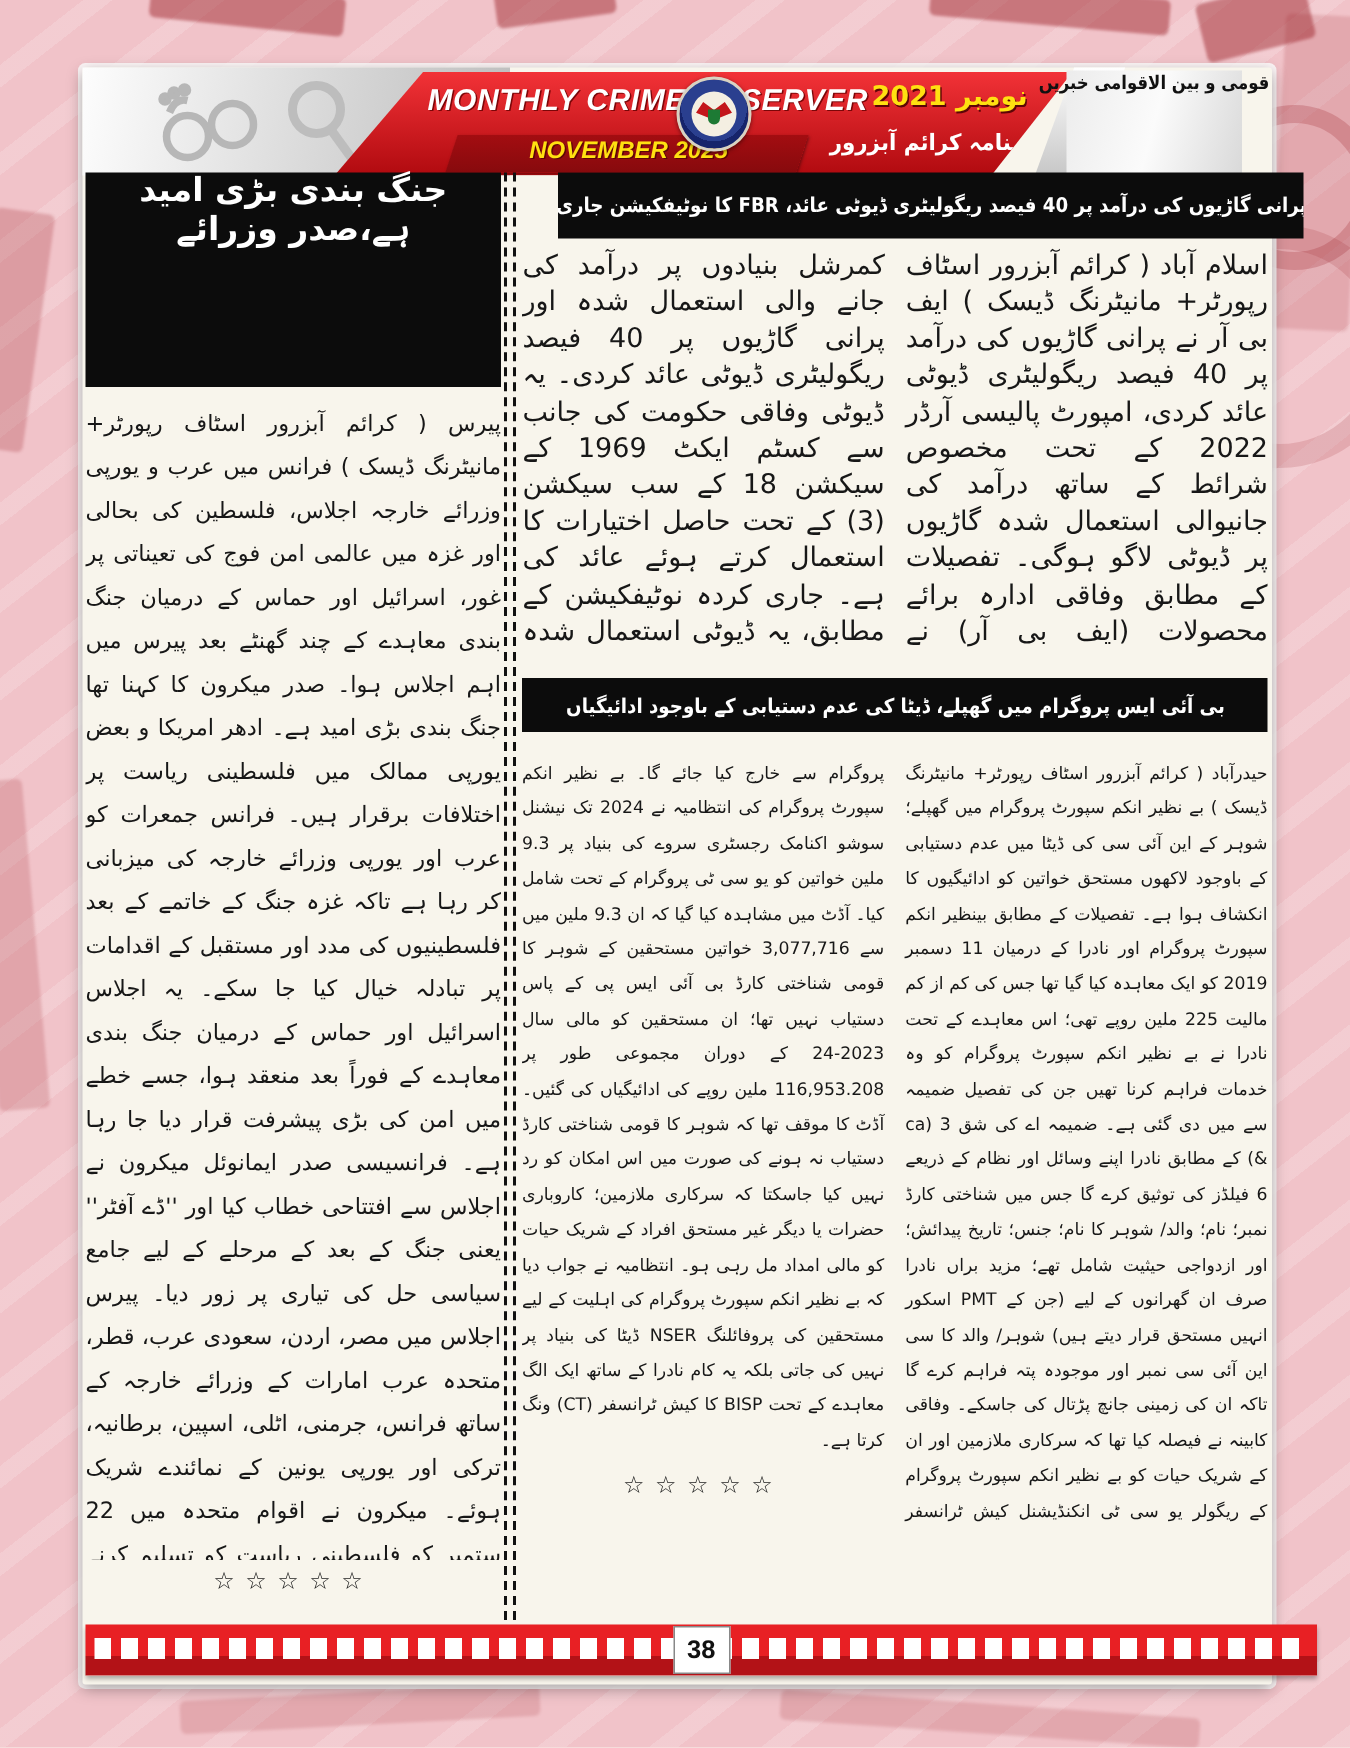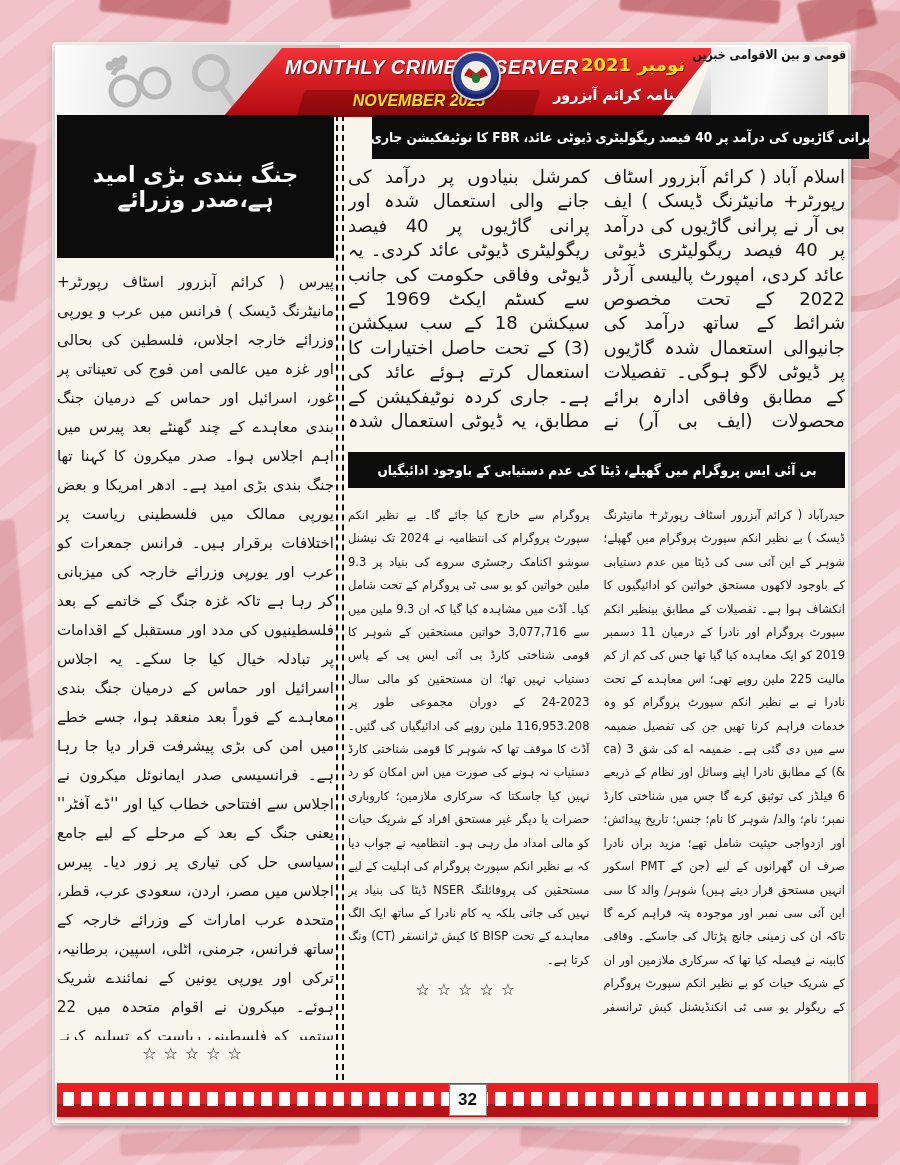--- a/index.html
+++ b/index.html
@@ -72,21 +72,21 @@
     font-weight:bold;font-size:15px;color:#fff;white-space:nowrap;transform:scaleX(.95);}
 
   
   .hbar{position:absolute;background:#0c0c0c;color:#fff;display:flex;align-items:center;
     justify-content:center;overflow:hidden;}
   .hbar span{white-space:nowrap;font-weight:bold;font-size:13.5px;transform:scaleX(.9);direction:rtl;}
   .urdu-body{direction:rtl;text-align:justify;color:#171717;overflow:hidden;position:absolute;}
   .stars{letter-spacing:7px;font-size:16px;color:#222;text-align:center;direction:ltr;}
 
   .head-ceasefire{left:2px;top:70px;width:277px;height:143px;background:#0c0c0c;
-    position:absolute;color:#fff;display:flex;flex-direction:column;justify-content:center;
+    position:absolute;color:#fff;display:flex;flex-direction:column;justify-content:flex-start;
     align-items:center;direction:rtl;}
   .head-ceasefire div{font-weight:bold;font-size:22px;white-space:nowrap;}
   .body-ceasefire{left:2px;top:223px;width:277px;height:772px;font-size:15px;line-height:29px;}
   .stars-ceasefire{position:absolute;left:2px;top:999px;width:277px;}
 
   .divider{position:absolute;left:281px;top:70px;width:4px;height:975px;
     border-left:2px dashed #111;border-right:2px dashed #111;}
 
   .head-fbr{left:293px;top:70px;width:497px;height:44px;margin-left:24px;}
   .body-fbr{left:293px;top:120px;width:497px;height:284px;
@@ -191,14 +191,14 @@
     <div class="urdu-body body-bisp">
       <span>حیدرآباد ( کرائم آبزرور اسٹاف رپورٹر+ مانیٹرنگ ڈیسک ) بے نظیر انکم سپورٹ پروگرام میں گھپلے؛ شوہر کے این آئی سی کی ڈیٹا میں عدم دستیابی کے باوجود لاکھوں مستحق خواتین کو ادائیگیوں کا انکشاف ہوا ہے۔ تفصیلات کے مطابق بینظیر انکم سپورٹ پروگرام اور نادرا کے درمیان 11 دسمبر 2019 کو ایک معاہدہ کیا گیا تھا جس کی کم از کم مالیت 225 ملین روپے تھی؛ اس معاہدے کے تحت نادرا نے بے نظیر انکم سپورٹ پروگرام کو وہ خدمات فراہم کرنا تھیں جن کی تفصیل ضمیمہ سے میں دی گئی ہے۔ ضمیمہ اے کی شق 3 (ca &amp;) کے مطابق نادرا اپنے وسائل اور نظام کے ذریعے 6 فیلڈز کی توثیق کرے گا جس میں شناختی کارڈ نمبر؛ نام؛ والد/ شوہر کا نام؛ جنس؛ تاریخ پیدائش؛ اور ازدواجی حیثیت شامل تھے؛ مزید براں نادرا صرف ان گھرانوں کے لیے (جن کے PMT اسکور انہیں مستحق قرار دیتے ہیں) شوہر/ والد کا سی این آئی سی نمبر اور موجودہ پتہ فراہم کرے گا تاکہ ان کی زمینی جانچ پڑتال کی جاسکے۔ وفاقی کابینہ نے فیصلہ کیا تھا کہ سرکاری ملازمین اور ان کے شریک حیات کو بے نظیر انکم سپورٹ پروگرام کے ریگولر یو سی ٹی انکنڈیشنل کیش ٹرانسفر پروگرام سے خارج کیا جائے گا۔ بے نظیر انکم سپورٹ پروگرام کی انتظامیہ نے 2024 تک نیشنل سوشو اکنامک رجسٹری سروے کی بنیاد پر 9.3 ملین خواتین کو یو سی ٹی پروگرام کے تحت شامل کیا۔ آڈٹ میں مشاہدہ کیا گیا کہ ان 9.3 ملین میں سے 3,077,716 خواتین مستحقین کے شوہر کا قومی شناختی کارڈ بی آئی ایس پی کے پاس دستیاب نہیں تھا؛ ان مستحقین کو مالی سال 2023-24 کے دوران مجموعی طور پر 116,953.208 ملین روپے کی ادائیگیاں کی گئیں۔ آڈٹ کا موقف تھا کہ شوہر کا قومی شناختی کارڈ دستیاب نہ ہونے کی صورت میں اس امکان کو رد نہیں کیا جاسکتا کہ سرکاری ملازمین؛ کاروباری حضرات یا دیگر غیر مستحق افراد کے شریک حیات کو مالی امداد مل رہی ہو۔ انتظامیہ نے جواب دیا کہ بے نظیر انکم سپورٹ پروگرام کی اہلیت کے لیے مستحقین کی پروفائلنگ NSER ڈیٹا کی بنیاد پر نہیں کی جاتی بلکہ یہ کام نادرا کے ساتھ ایک الگ معاہدے کے تحت BISP کا کیش ٹرانسفر (CT) ونگ کرتا ہے۔</span>
       <div class="stars stars-inline">☆☆☆☆☆</div>
     </div>
   </section>
 
 </div>
 
 <footer class="footer-band">
   <div class="film"></div>
-  <div class="pagenum">32</div>
+  <div class="pagenum">38</div>
 </footer>
 
 </body></html>

